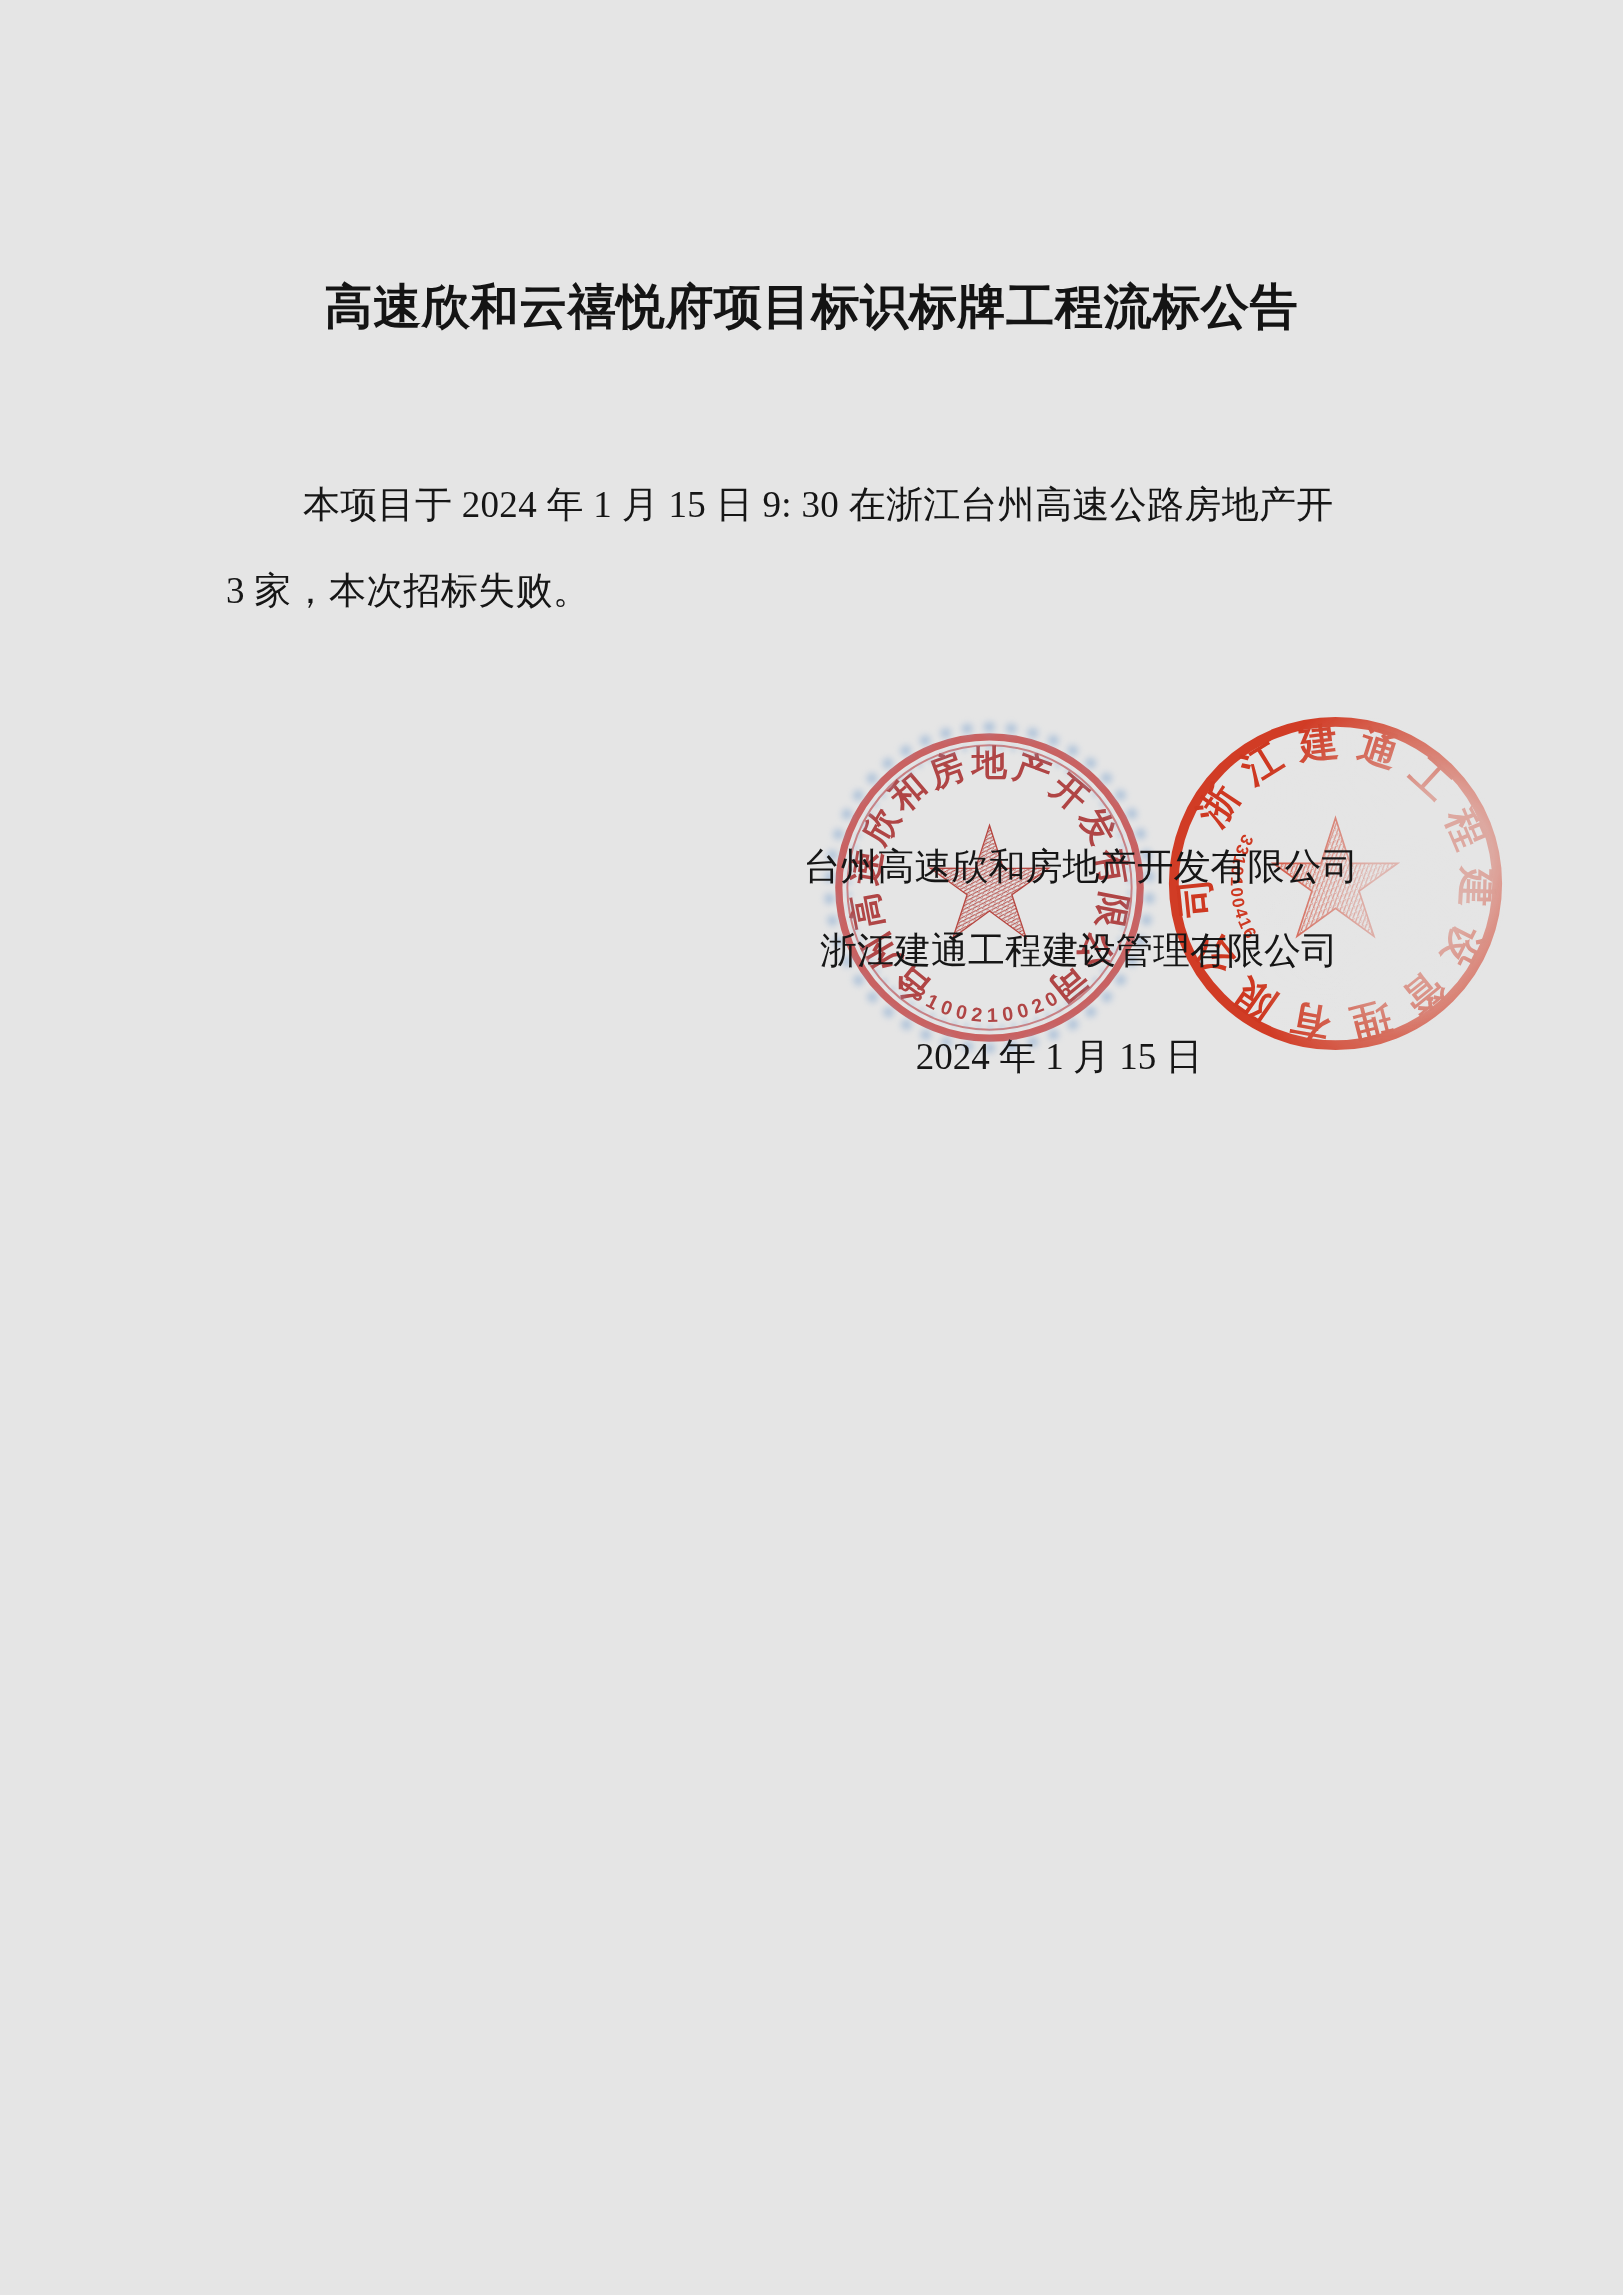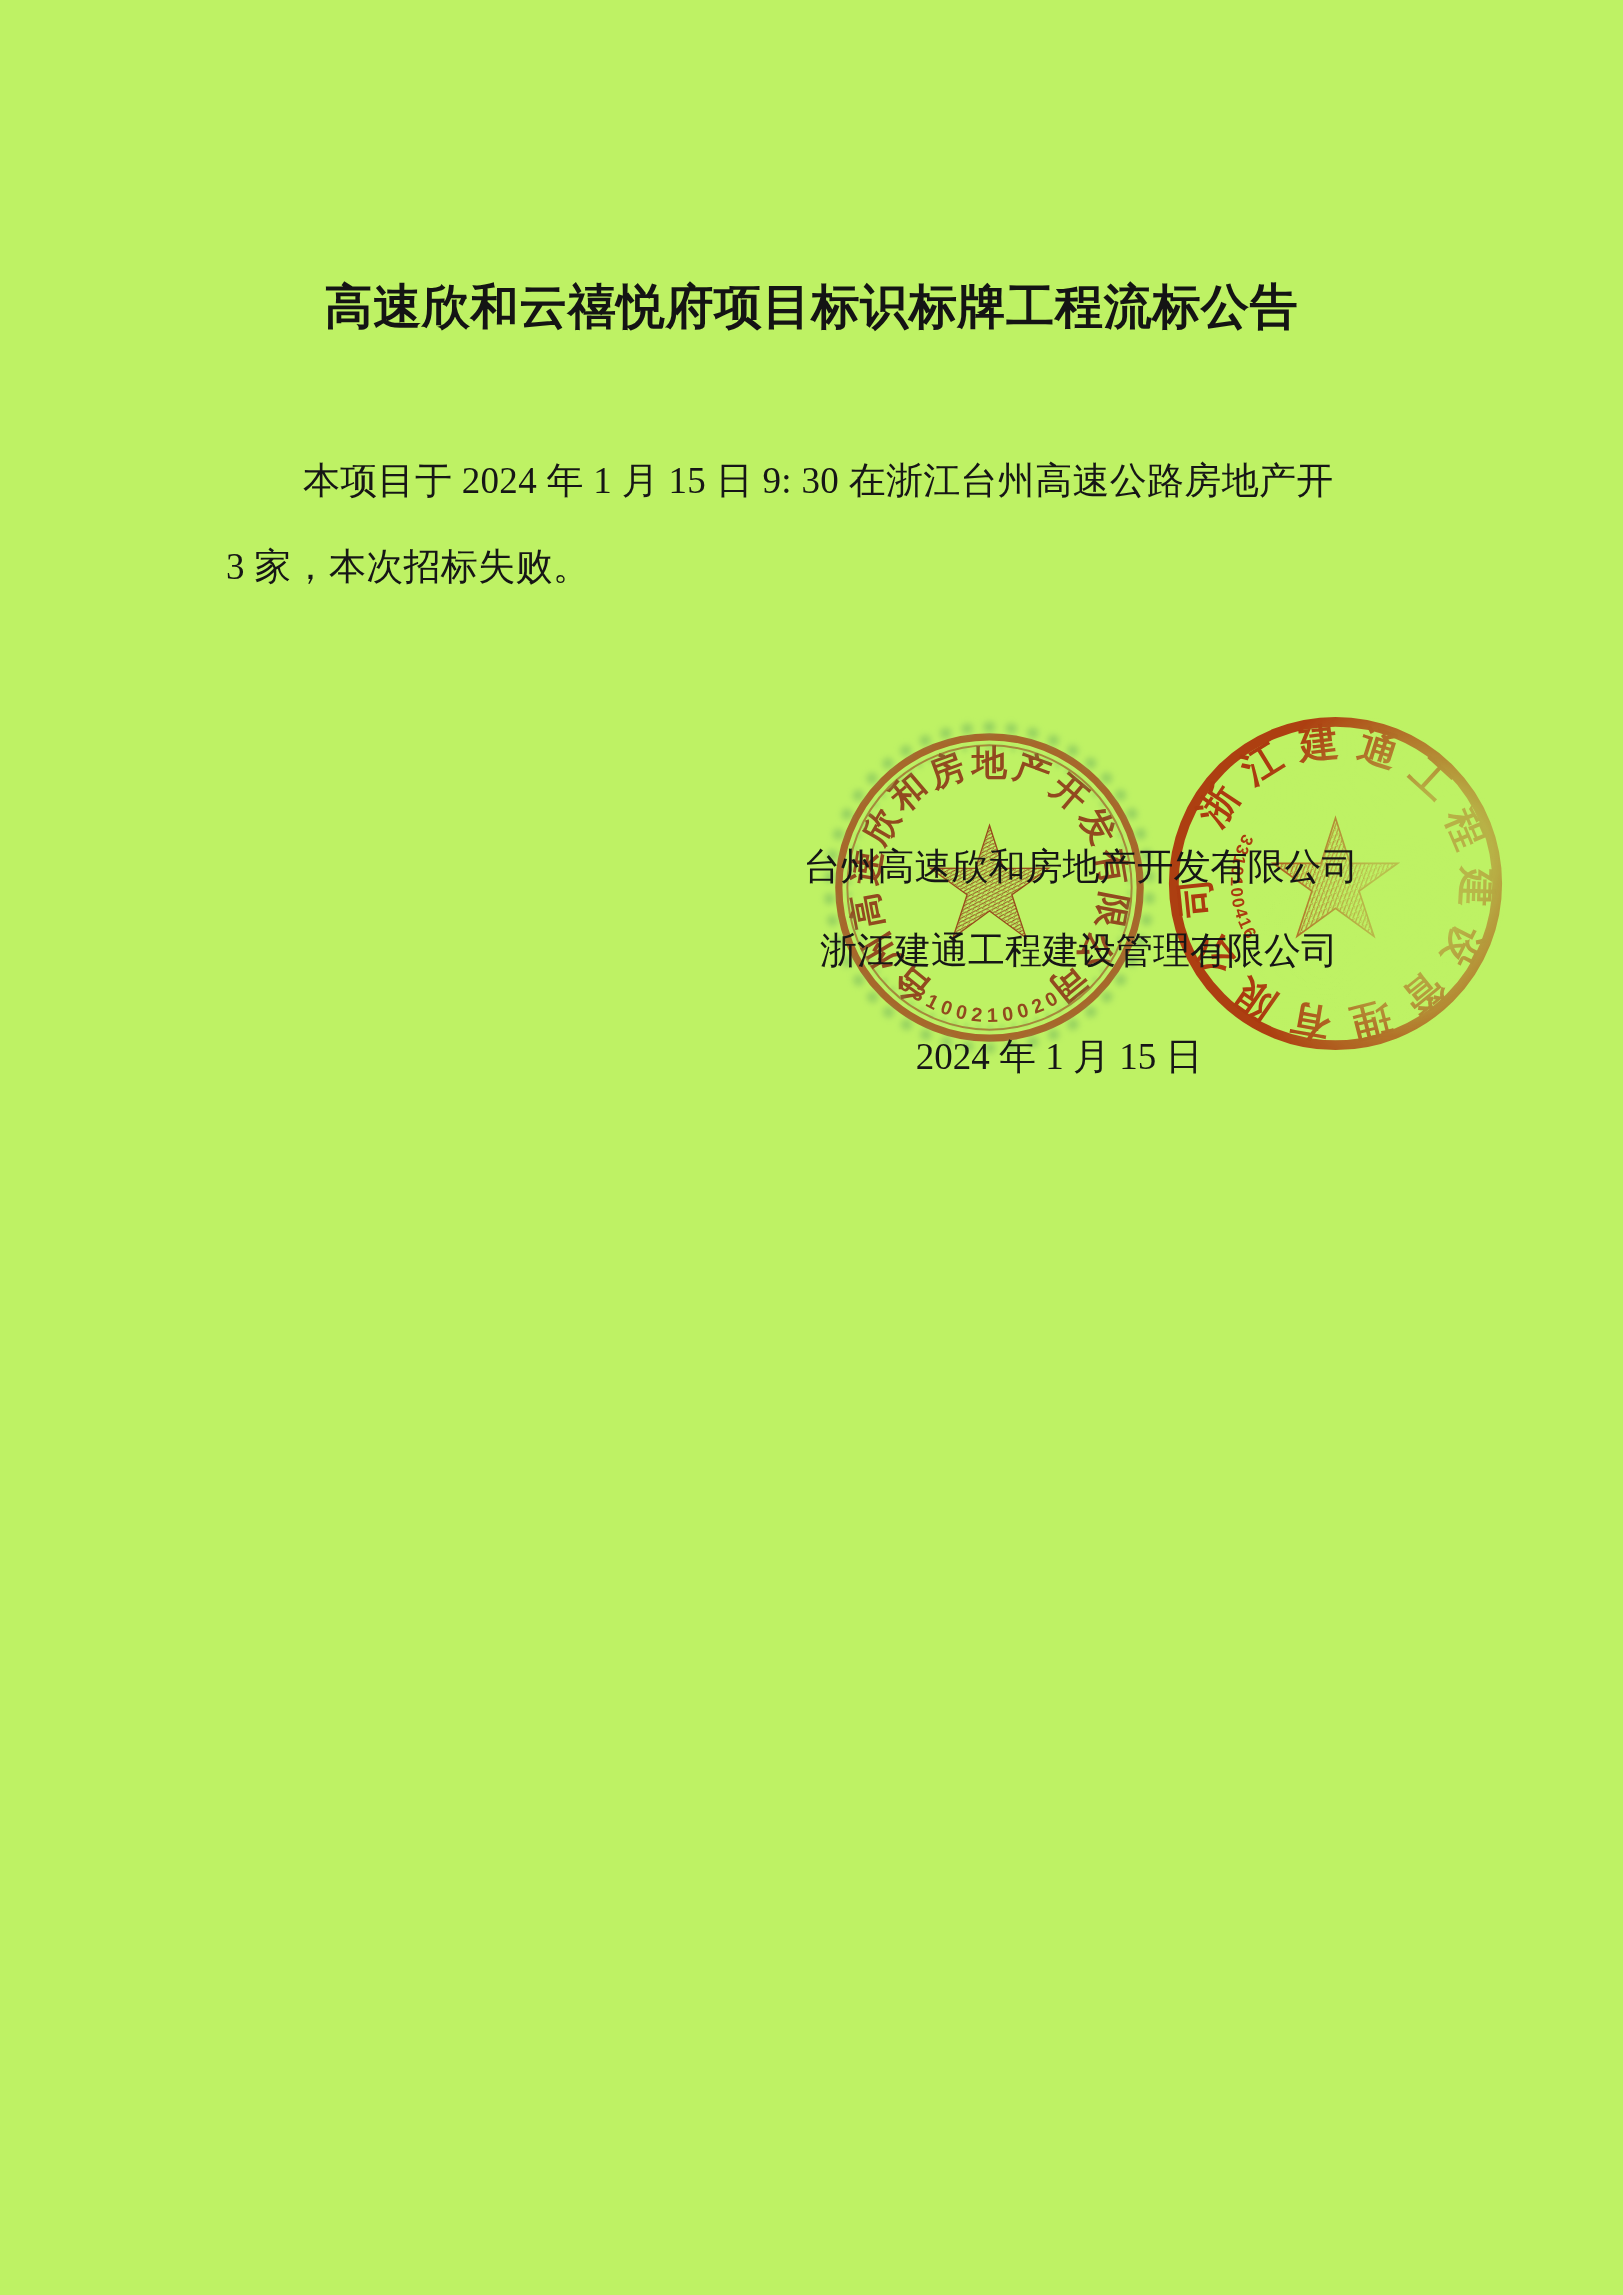--- a/index.html
+++ b/index.html
@@ -1,38 +1,38 @@
 <!DOCTYPE html>
 <html style="font-size:10.5px"><head>
 <meta charset="utf-8">
 <style>
   html,body { margin:0; padding:0; background:#ffffff; }
   .page {
     position:relative;
     width:1623px; height:2295px;
-    background:#bef264;
+    background:#e5e5e5;
     overflow:hidden;
     font-family:"Liberation Serif","DejaVu Serif",serif;
     color:#161616;
   }
   .title {
     position:absolute;
     top:275px; left:0; width:100%;
     margin:0;
     text-align:center;
     font-family:"Liberation Sans","DejaVu Sans",sans-serif;
     font-weight:bold;
     font-size:48px;
     letter-spacing:0.7px;
     color:#141414;
     z-index:3;
   }
   .body-text {
     position:absolute;
-    top:438px; left:226px; width:1139px;
+    top:462px; left:226px; width:1139px;
     font-size:37px;
     line-height:86px;
     letter-spacing:0.3px;
     z-index:3;
   }
   .body-line { white-space:nowrap; }
   .body-line.indent { text-indent:77px; }
   .sig-line {
     position:absolute;
     white-space:nowrap;

